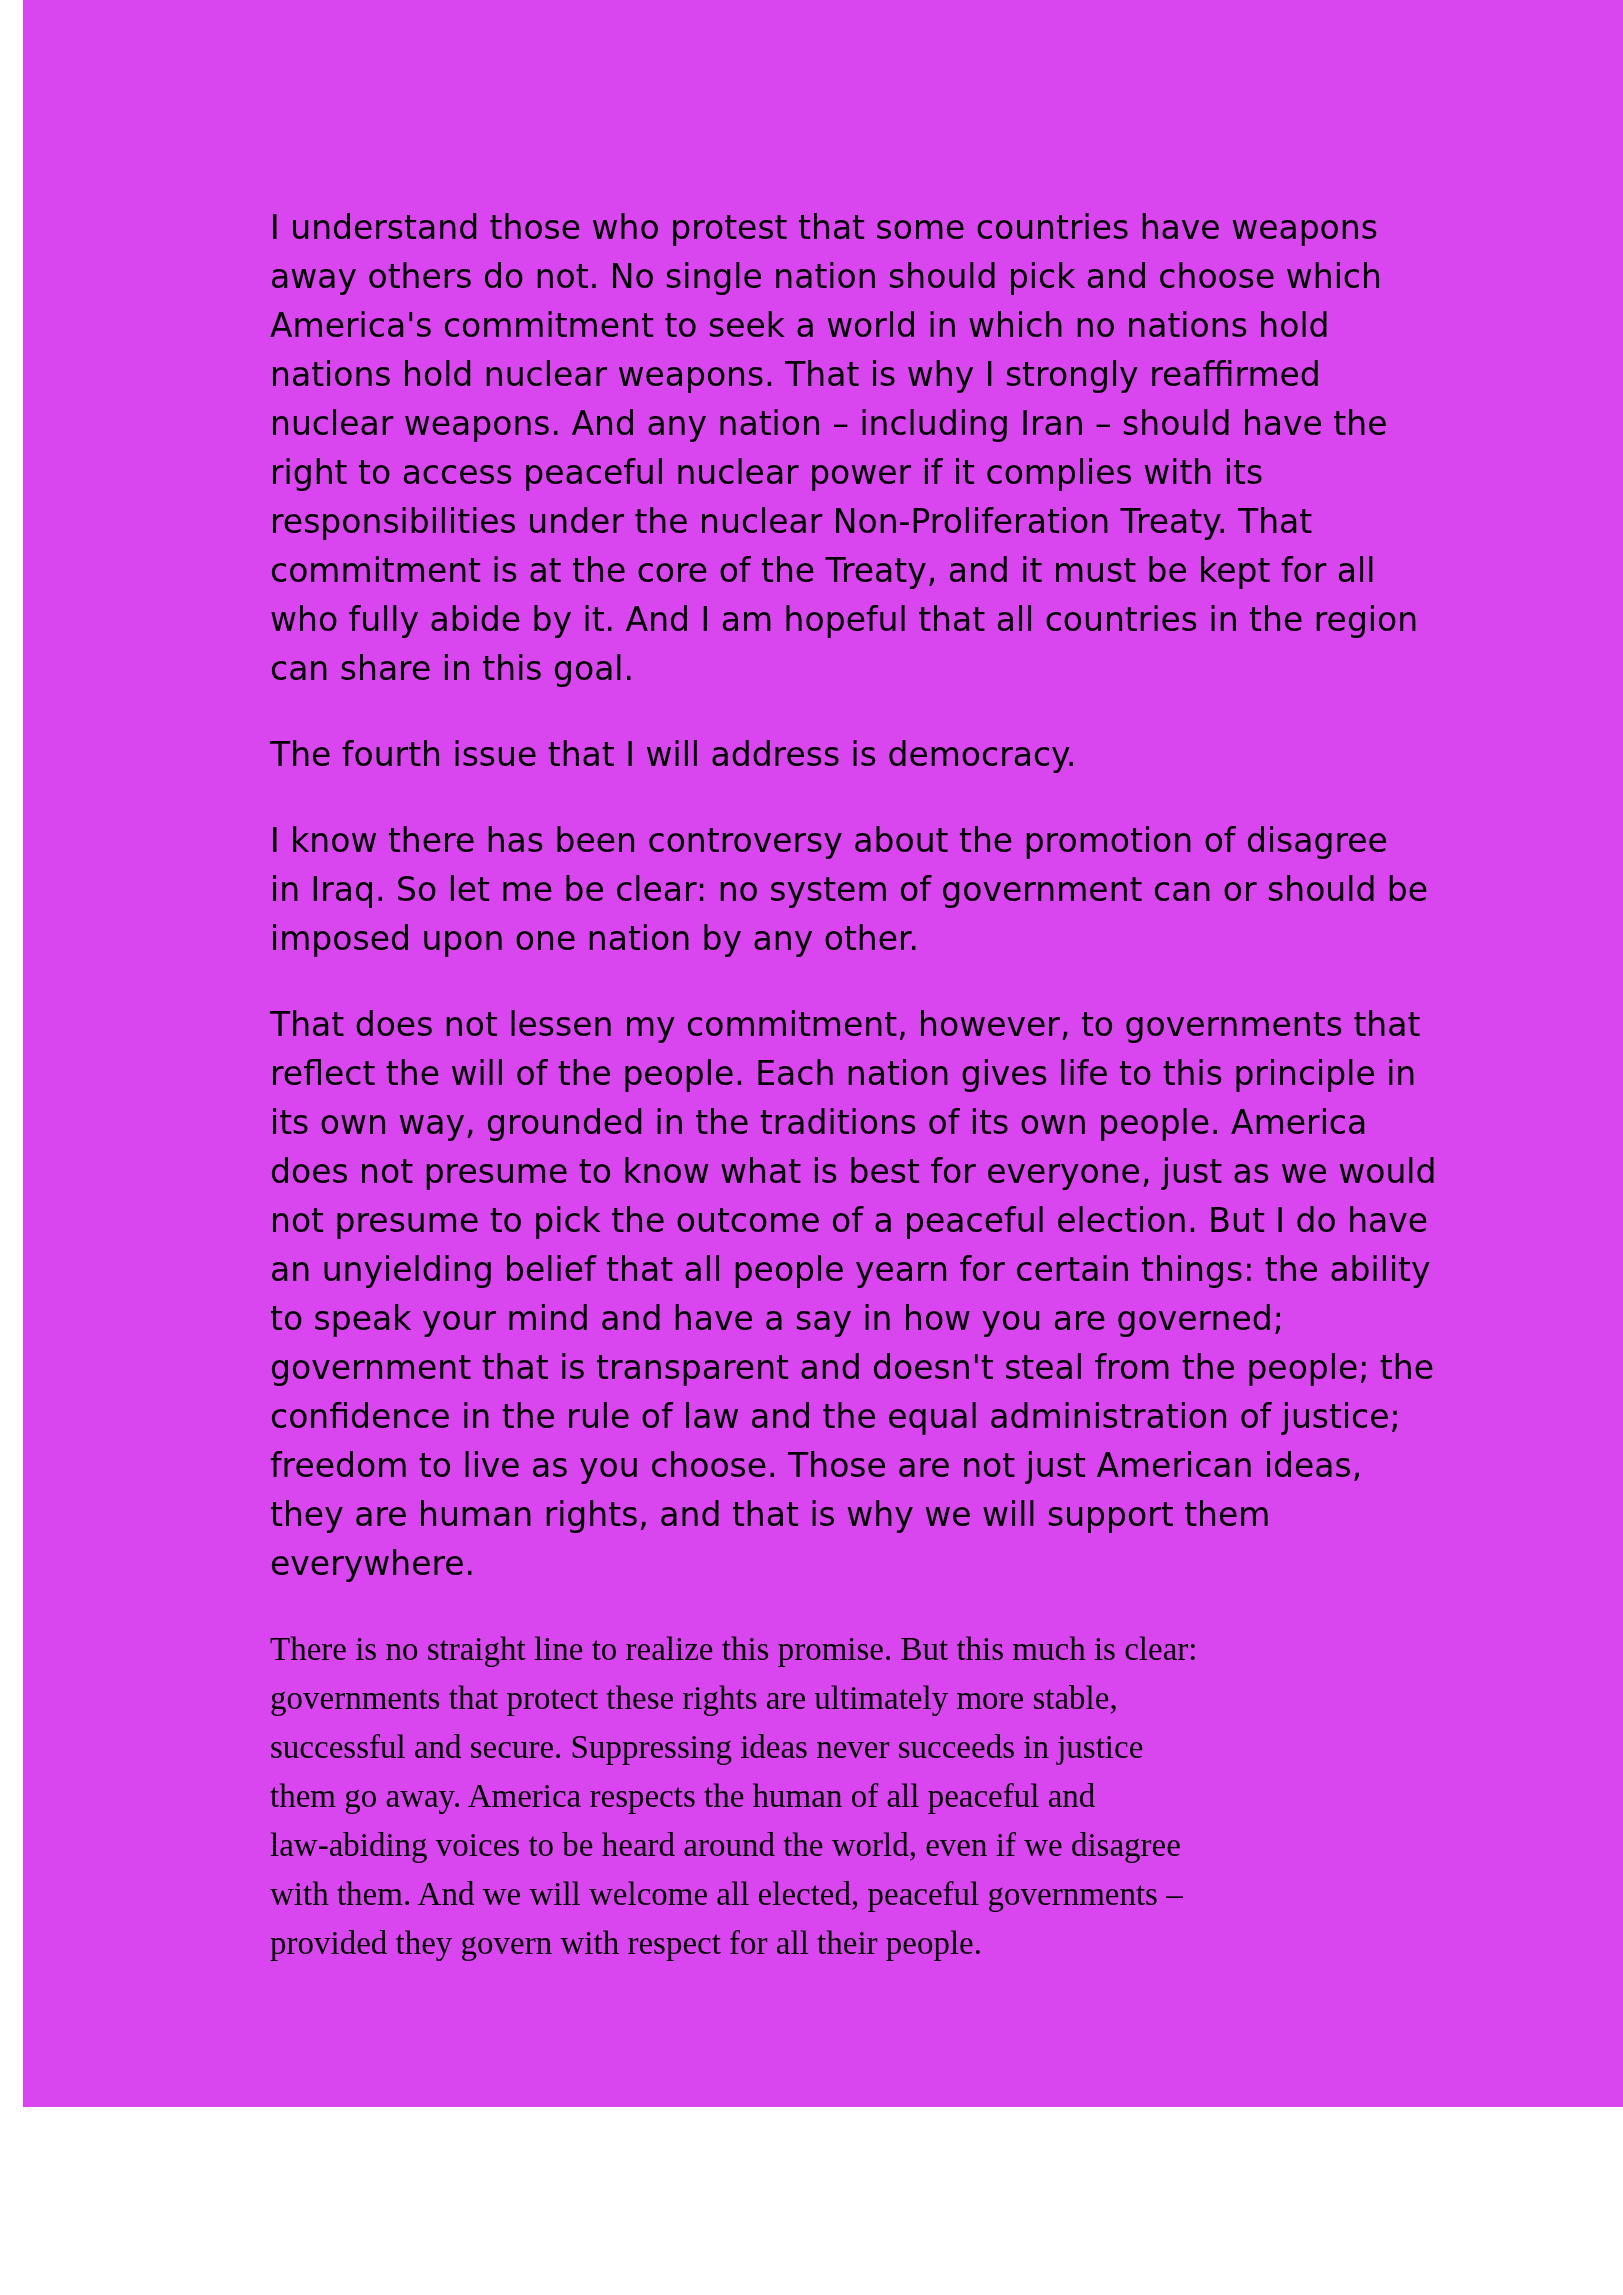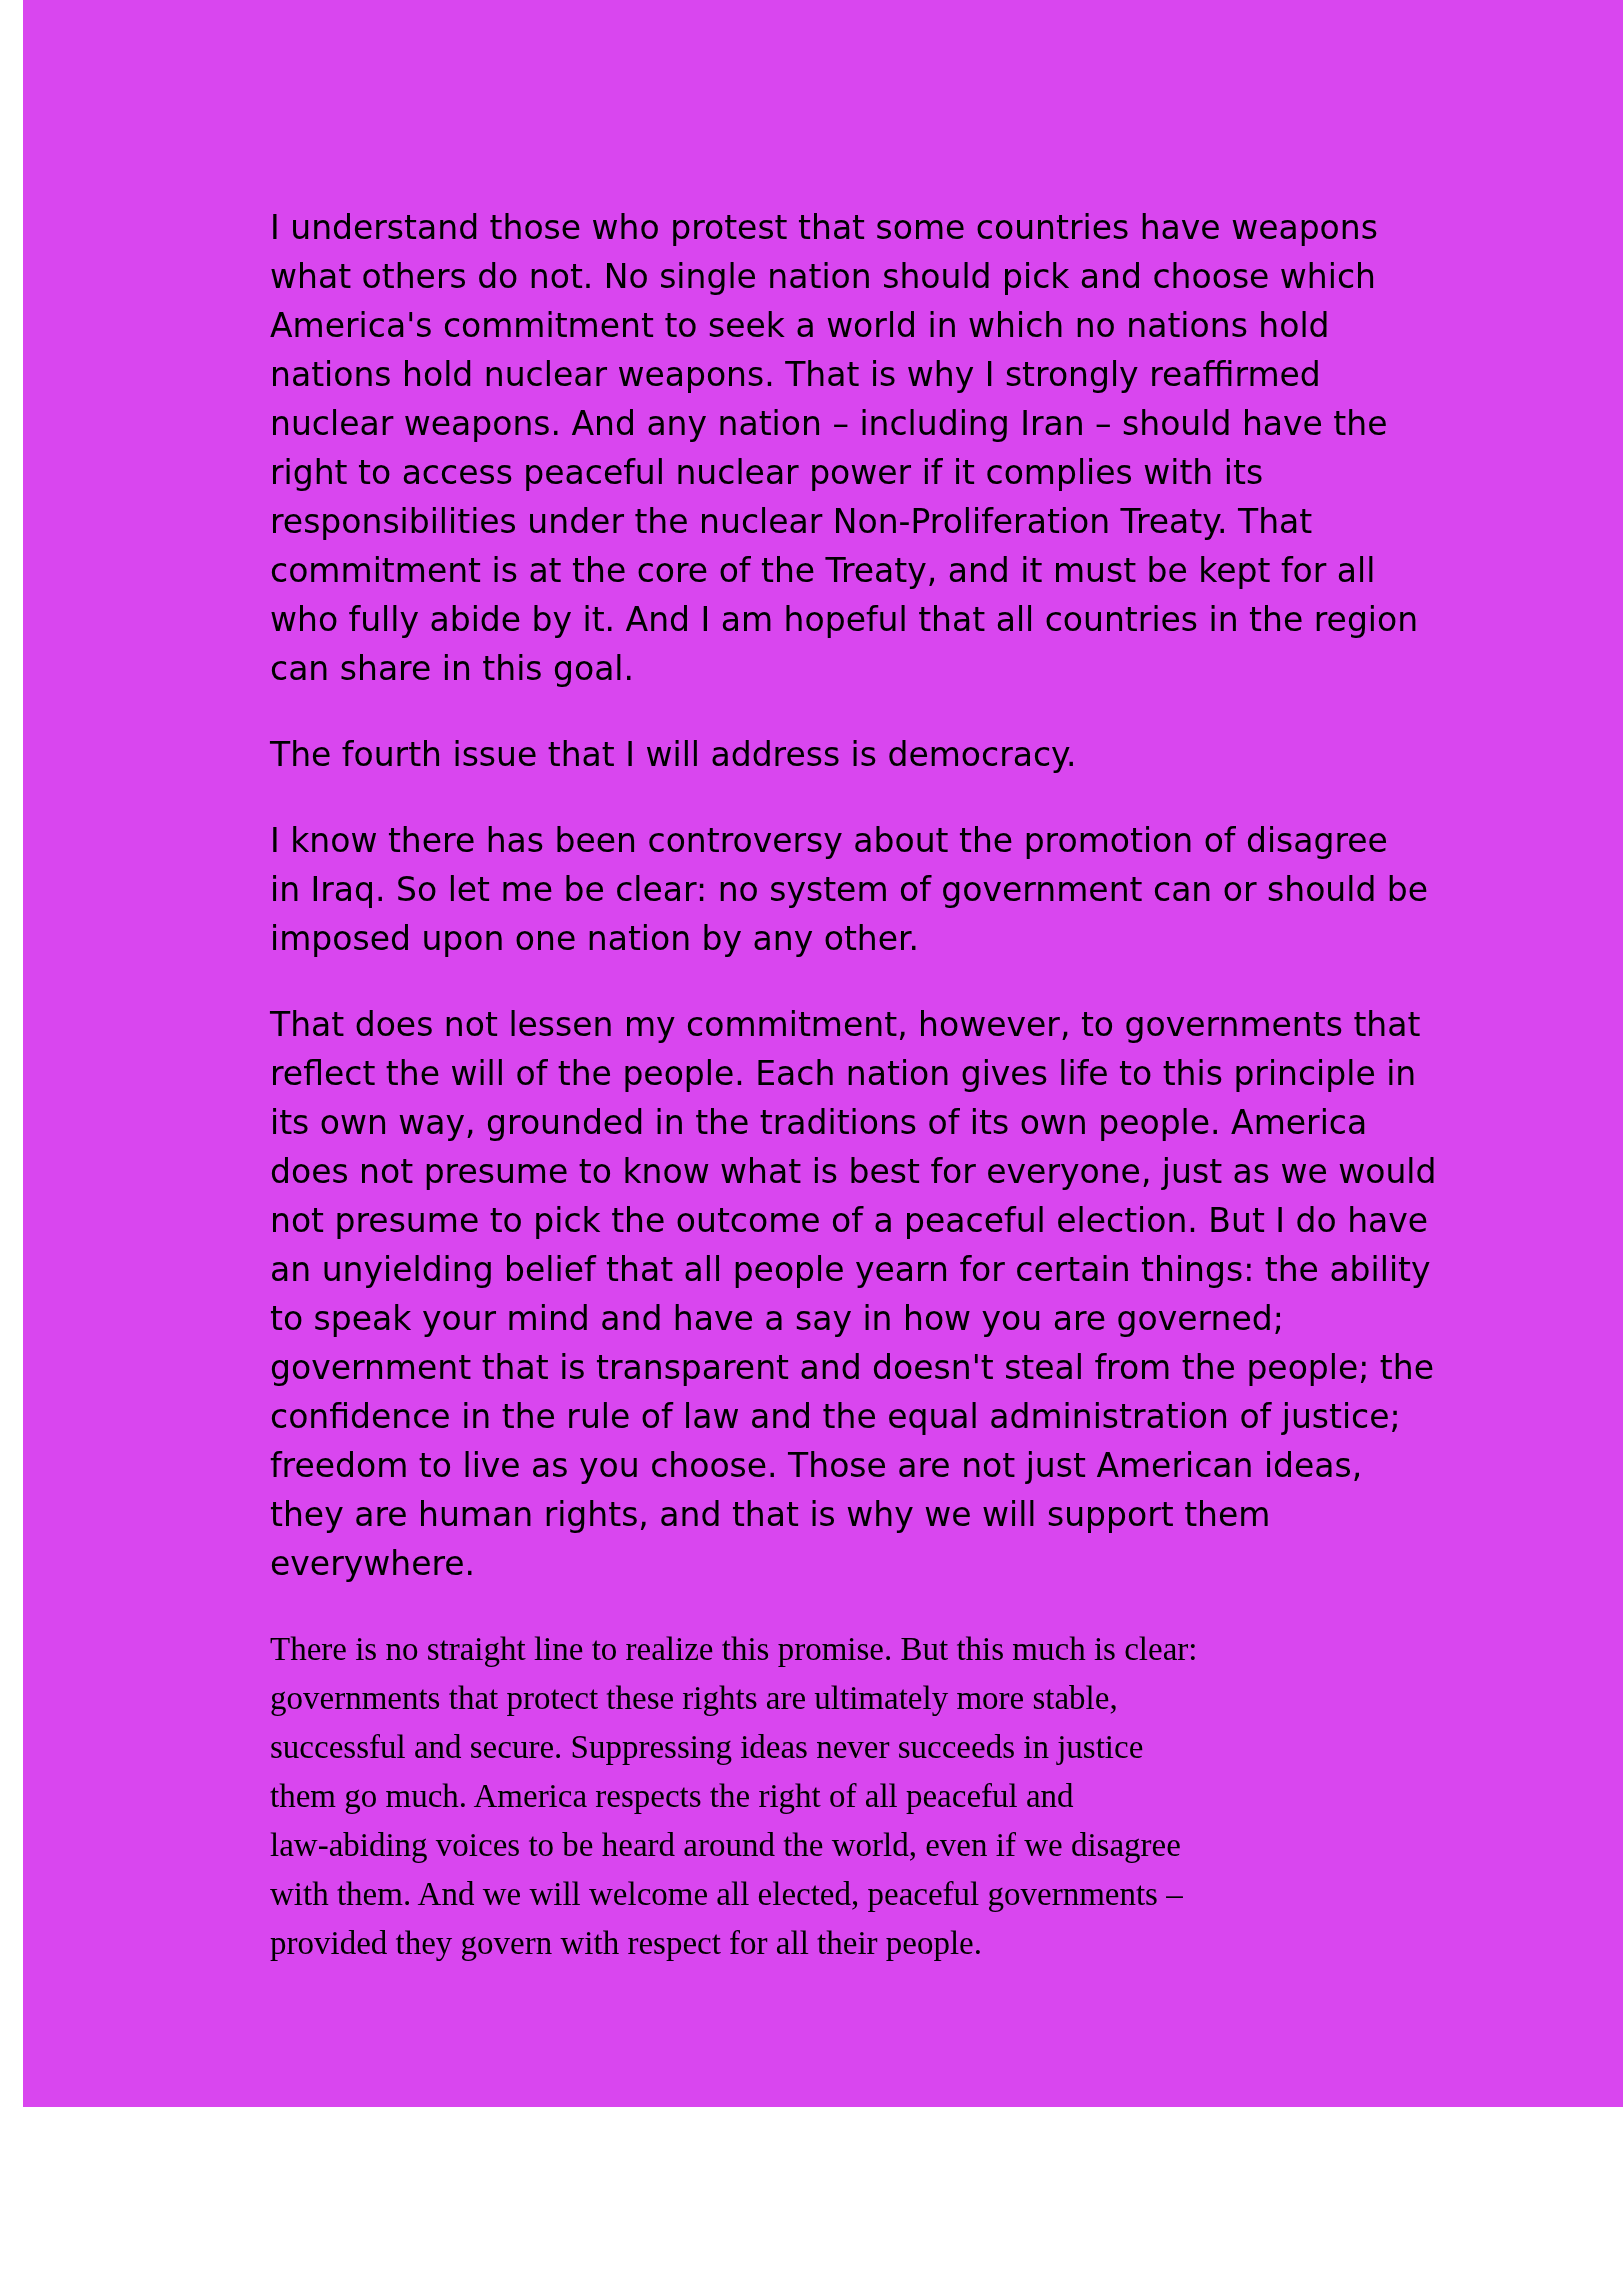--- a/index.html
+++ b/index.html
@@ -43,21 +43,21 @@
     height: 49px;
   }
 </style>
 </head>
 <body style="background: rgb(255, 255, 255);">
 
 <div class="page">
   <div class="content" style="color: rgb(0, 0, 0);">
       <div class="paragraph">
         <div class="line">I understand those who protest that some countries have weapons</div>
-        <div class="line">what others do not. No single nation should pick and choose which</div>
+        <div class="line">away others do not. No single nation should pick and choose which</div>
         <div class="line">America's commitment to seek a world in which no nations hold</div>
         <div class="line">nations hold nuclear weapons. That is why I strongly reaffirmed</div>
         <div class="line">nuclear weapons. And any nation – including Iran – should have the</div>
         <div class="line">right to access peaceful nuclear power if it complies with its</div>
         <div class="line">responsibilities under the nuclear Non-Proliferation Treaty. That</div>
         <div class="line">commitment is at the core of the Treaty, and it must be kept for all</div>
         <div class="line">who fully abide by it. And I am hopeful that all countries in the region</div>
         <div class="line">can share in this goal.</div>
       </div>
       <div class="paragraph">
@@ -79,20 +79,20 @@
         <div class="line">government that is transparent and doesn't steal from the people; the</div>
         <div class="line">confidence in the rule of law and the equal administration of justice;</div>
         <div class="line">freedom to live as you choose. Those are not just American ideas,</div>
         <div class="line">they are human rights, and that is why we will support them</div>
         <div class="line">everywhere.</div>
       </div>
       <div class="paragraph">
         <div class="line">There is no straight line to realize this promise. But this much is clear:</div>
         <div class="line">governments that protect these rights are ultimately more stable,</div>
         <div class="line">successful and secure. Suppressing ideas never succeeds in justice</div>
-        <div class="line">them go much. America respects the right of all peaceful and</div>
+        <div class="line">them go away. America respects the human of all peaceful and</div>
         <div class="line">law-abiding voices to be heard around the world, even if we disagree</div>
         <div class="line">with them. And we will welcome all elected, peaceful governments –</div>
         <div class="line">provided they govern with respect for all their people.</div>
       </div>
     </div>
 </div>
 
 
 </body></html>

